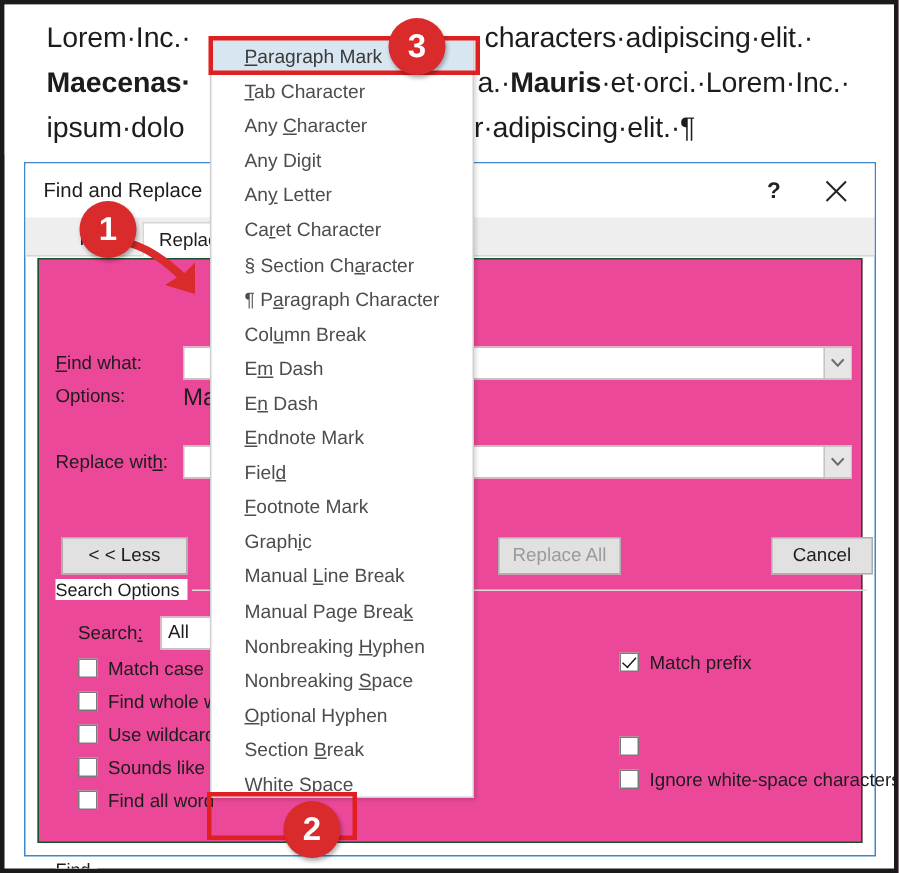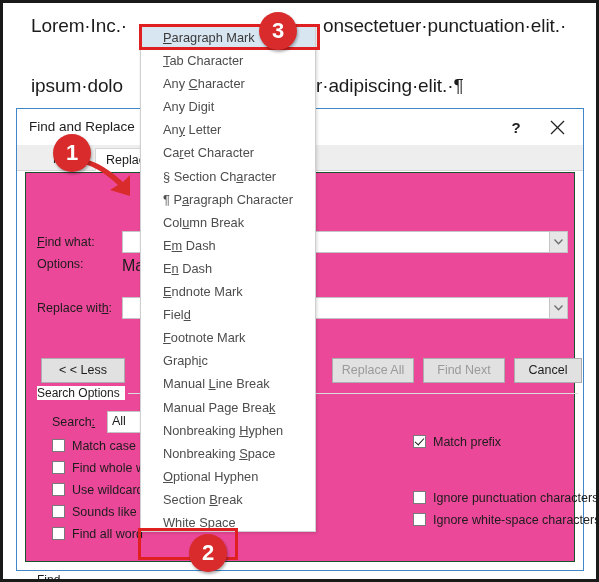--- a/index.html
+++ b/index.html
@@ -293,21 +293,22 @@
     z-index: 65;
     pointer-events: none;
   }
 </style>
 </head>
 <body>
 
 <div id="screen">
 
   <div id="doc-text">
-    <div class="doc-line l1"><span>Lorem·Inc.·</span><span style="display:inline-block;width:196px;"></span><span>onsectetuer·punctuation·elit.·</span></div>
+    <div class="doc-line l1"><span>Lorem·Inc.·</span><span style="display:inline-block;width:196px;"></span><span>characters·adipiscing·elit.·</span></div>
+    <div class="doc-line l2"><b>Maecenas·</b><span style="display:inline-block;width:191px;"></span><span>a.·</span><b>Mauris</b><span>·et·orci.·Lorem·Inc.·</span></div>
     <div class="doc-line l3"><span>ipsum·dolo</span><span style="display:inline-block;width:193px;"></span><span>r·adipiscing·elit.·¶</span></div>
   </div>
 
   <div id="dialog">
 
     <div id="dlg-titlebar">
       <div id="dlg-title">Find and Replace</div>
       <div id="dlg-help">?</div>
       <div id="dlg-close">
         <svg width="15" height="15" viewBox="0 0 15 15">
@@ -343,21 +344,20 @@
         <span class="combo-arrow">
           <svg width="9" height="6" viewBox="0 0 9 6">
               <polyline points="0.5,0.5 4.5,4.8 8.5,0.5" fill="none" stroke="#6d6d6d" stroke-width="1.3"></polyline>
             </svg>
         </span>
       </div>
 
       <div class="btn" style="left:15px; top:185px; width:84px;">&lt; &lt; Less</div>
 
       <div class="btn disabled" style="left:306px; top:185px; width:82px;">Replace All</div>
-      <div class="btn disabled" style="left:397px; top:185px; width:82px;">Find Next</div>
       <div class="btn" style="left:488px; top:185px; width:68px;">Cancel</div>
 
       <div class="group-label" style="left:11px; top:213px;">Search Options</div>
       <div class="group-line" style="left:102px; top:220px; width:450px;"></div>
 
       <div class="field-label" style="left:26px; top:242px;">Search<u>:</u></div>
       <div class="combo" style="left:81px; top:238px; width:110px;">
         <span class="combo-input">All</span>
       </div>
 
@@ -374,21 +374,21 @@
         <span class="cbx-box"></span><span class="cbx-label">Sounds like (</span>
       </div>
       <div class="cbx-row" style="left:26px; top:354px;">
         <span class="cbx-box"></span><span class="cbx-label">Find all word</span>
       </div>
 
       <div class="cbx-row" style="left:387px; top:262px;">
         <span class="cbx-box checked"></span><span class="cbx-label">Match prefix</span>
       </div>
       <div class="cbx-row" style="left:387px; top:318px;">
-        <span class="cbx-box"></span><span class="cbx-label">Ignore punctuation characters</span>
+        <span class="cbx-box"></span>
       </div>
       <div class="cbx-row" style="left:387px; top:340px;">
         <span class="cbx-box"></span><span class="cbx-label">Ignore white-space characters</span>
       </div>
 
       <div class="group-label" style="left:11px; top:400px;">Find</div>
       <div class="group-line" style="left:50px; top:407px; width:502px;"></div>
 
     </div>
   </div>

